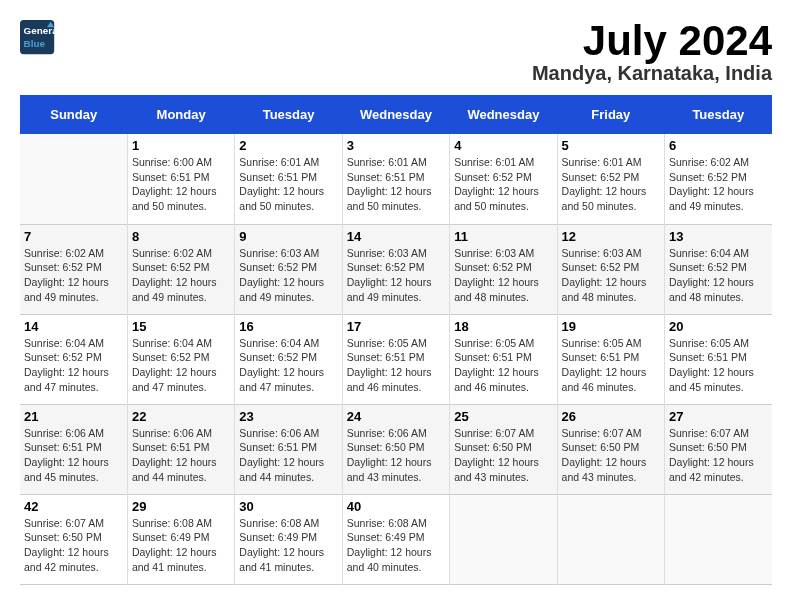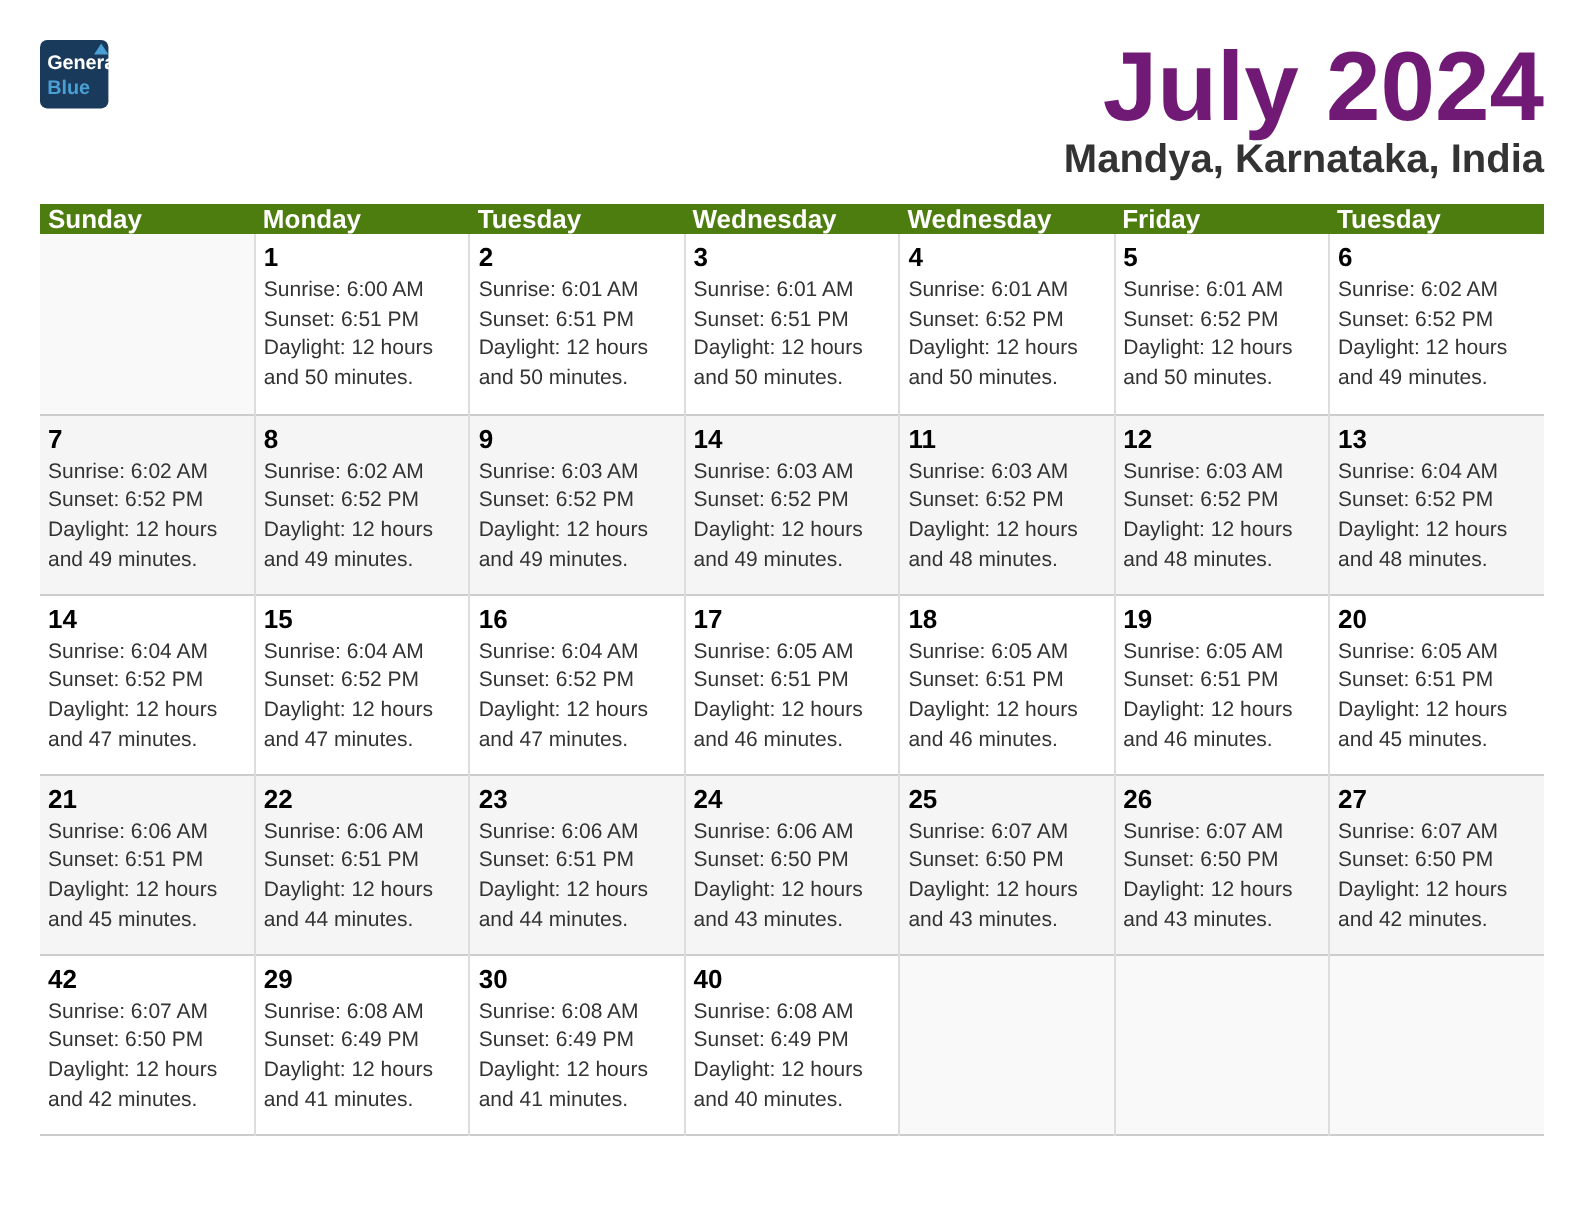--- a/index.html
+++ b/index.html
@@ -22,40 +22,40 @@
       gap: 4px;
     }
     .logo-icon {
       width: 36px;
       height: 36px;
     }
     .title-block {
       text-align: right;
     }
     .month-title {
-      font-size: 49px;
+      font-size: 42px;
       font-weight: bold;
-      color: #701a75;
+      color: #000000;
       line-height: 1;
     }
     .location {
       font-size: 20px;
       color: #333;
       font-weight: 600;
     }
     table {
       width: 100%;
       border-collapse: collapse;
       font-size: 11px;
     }
     thead th {
-      background-color: #4d7c0f;
+      background-color: #1d4ed8;
       color: #fff;
-      padding: 0 4px;
-      text-align: left;
+      padding: 12px 4px;
+      text-align: center;
       font-size: 13px;
       font-weight: bold;
     }
     tbody tr {
       border-bottom: 1px solid #ccc;
     }
     tbody td {
       vertical-align: top;
       padding: 4px 4px 6px 4px;
       border-right: 1px solid #ddd;

